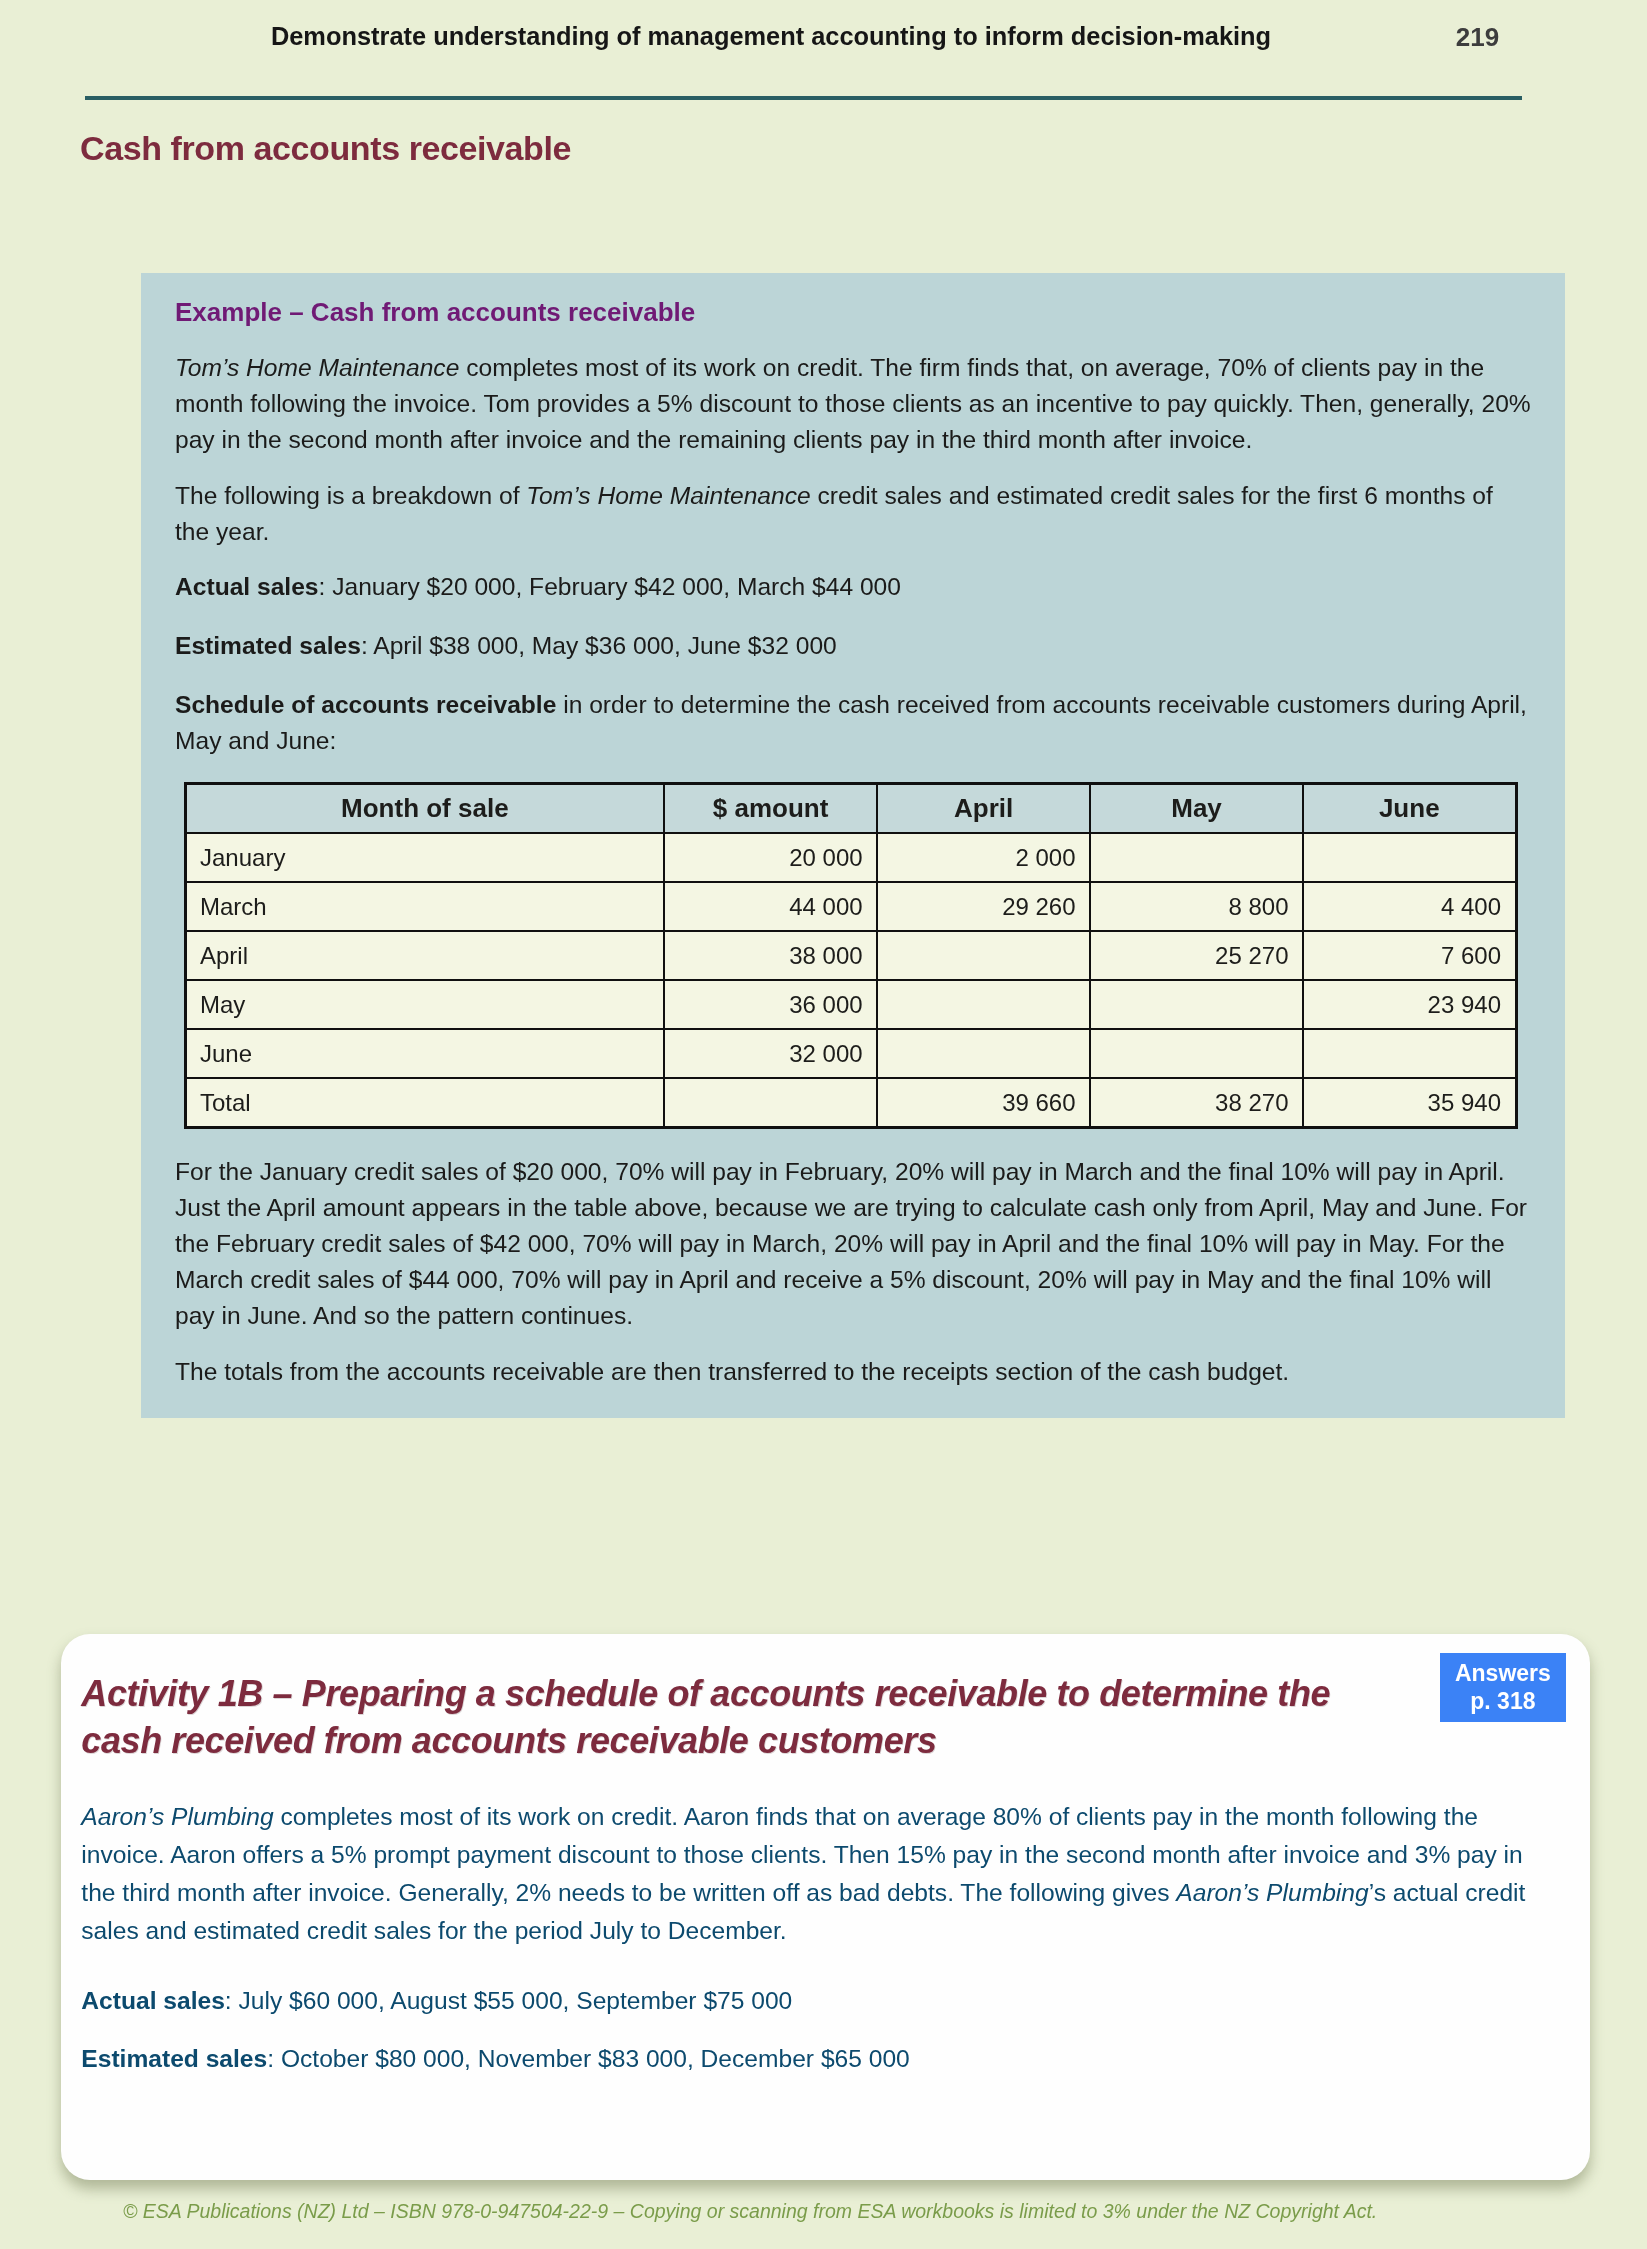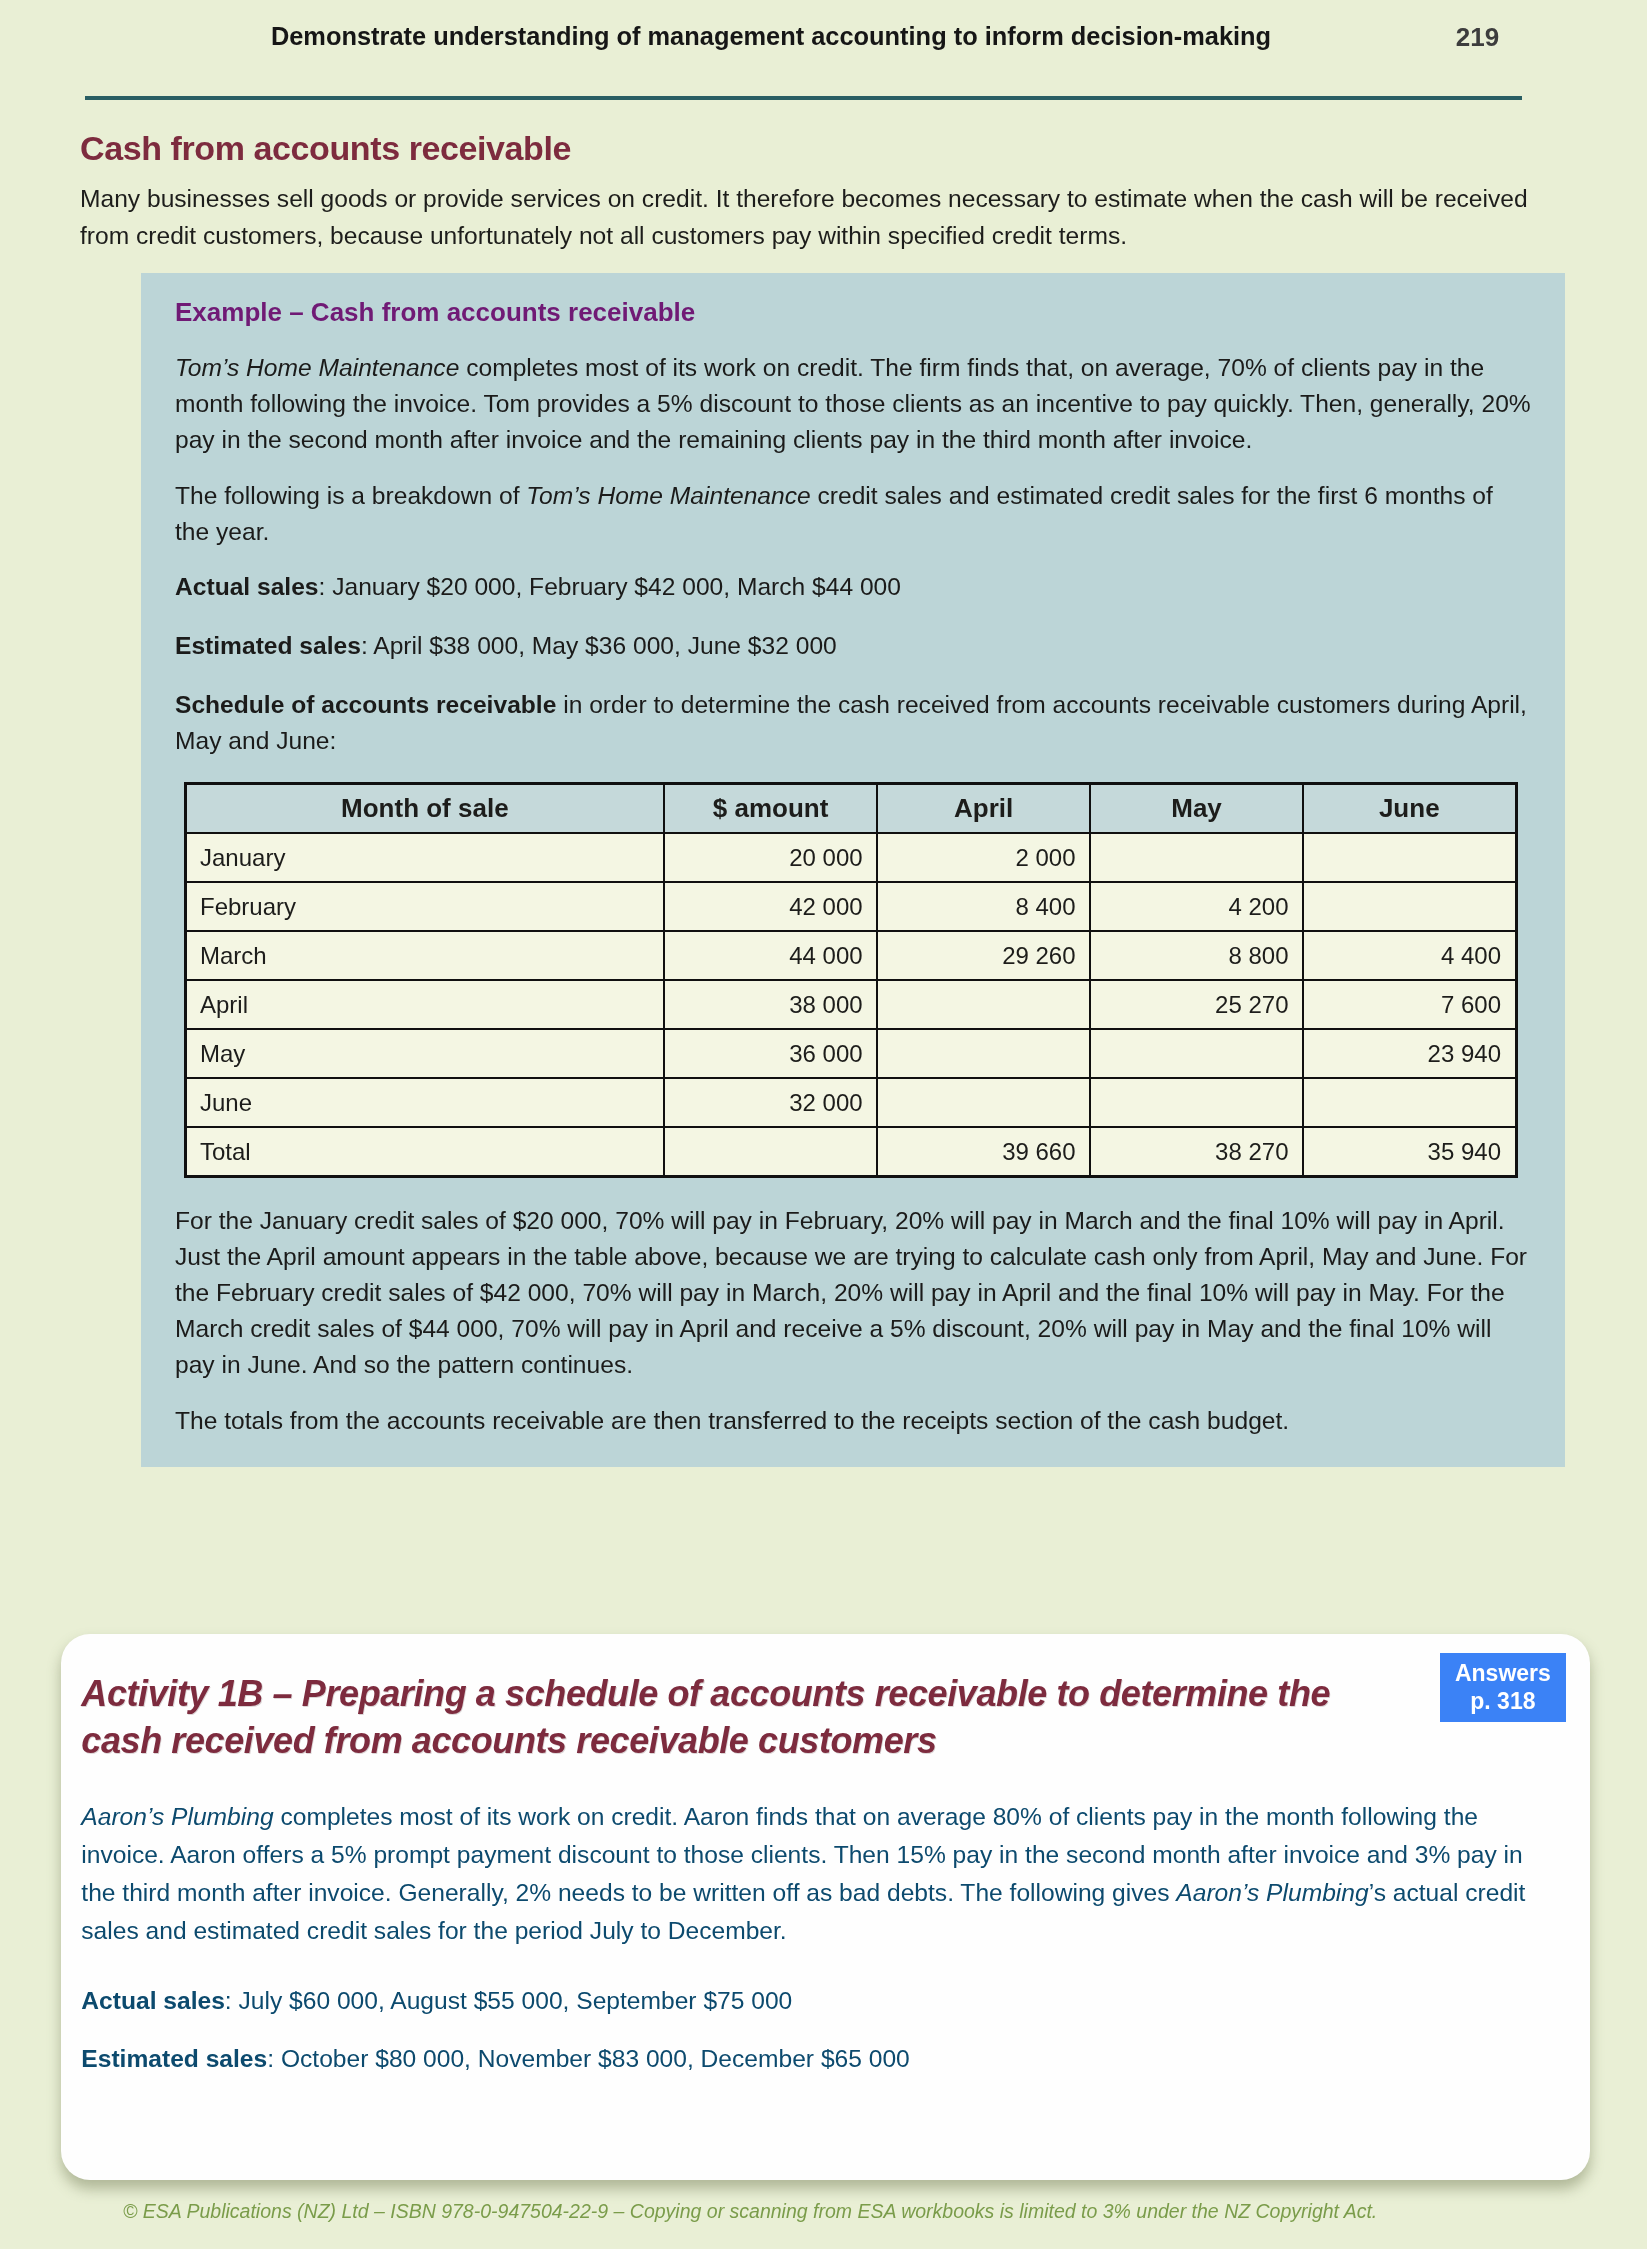--- a/index.html
+++ b/index.html
@@ -101,21 +101,20 @@
 </head>
 <body>
 
 <div class="page">
 
   <div class="header-title">Demonstrate understanding of management accounting to inform decision-making</div>
   <div class="page-number">219</div>
   <div class="header-rule"></div>
 
   <h1 class="section-heading" style="margin:0;">Cash from accounts receivable</h1>
-  <p class="intro" style="margin:0;">Many businesses sell goods or provide services on credit. It therefore becomes necessary to estimate when the cash will be received from credit customers, because unfortunately not all customers pay within specified credit terms.</p>
 
   <div class="example-box">
     <h2 class="example-title">Example – Cash from accounts receivable</h2>
     <p><span style="font-style: italic;">Tom’s Home Maintenance</span><span> completes most of its work on credit. The firm finds that, on average, 70% of clients pay in the month following the invoice. Tom provides a 5% discount to those clients as an incentive to pay quickly. Then, generally, 20% pay in the second month after invoice and the remaining clients pay in the third month after invoice.</span></p>
     <p><span>The following is a breakdown of </span><span style="font-style: italic;">Tom’s Home Maintenance</span><span> credit sales and estimated credit sales for the first 6 months of the year.</span></p>
     <p class="spaced"><span style="font-weight: 700;">Actual sales</span><span>: January $20 000, February $42 000, March $44 000</span></p>
     <p class="spaced"><span style="font-weight: 700;">Estimated sales</span><span>: April $38 000, May $36 000, June $32 000</span></p>
     <p class="spaced"><span style="font-weight: 700;">Schedule of accounts receivable</span><span> in order to determine the cash received from accounts receivable customers during April, May and June:</span></p>
 
     <table class="schedule-table">
@@ -127,27 +126,20 @@
             <th>May</th>
             <th>June</th>
           </tr>
         </thead>
       <tbody>
           <tr>
             <td class="cell-label">January</td>
             <td class="cell-num">20 000</td>
             <td class="cell-num">2 000</td>
             <td class="cell-num"></td>
-            <td class="cell-num"></td>
-          </tr>
-          <tr>
-            <td class="cell-label">February</td>
-            <td class="cell-num">42 000</td>
-            <td class="cell-num">8 400</td>
-            <td class="cell-num">4 200</td>
             <td class="cell-num"></td>
           </tr>
           <tr>
             <td class="cell-label">March</td>
             <td class="cell-num">44 000</td>
             <td class="cell-num">29 260</td>
             <td class="cell-num">8 800</td>
             <td class="cell-num">4 400</td>
           </tr>
           <tr>

